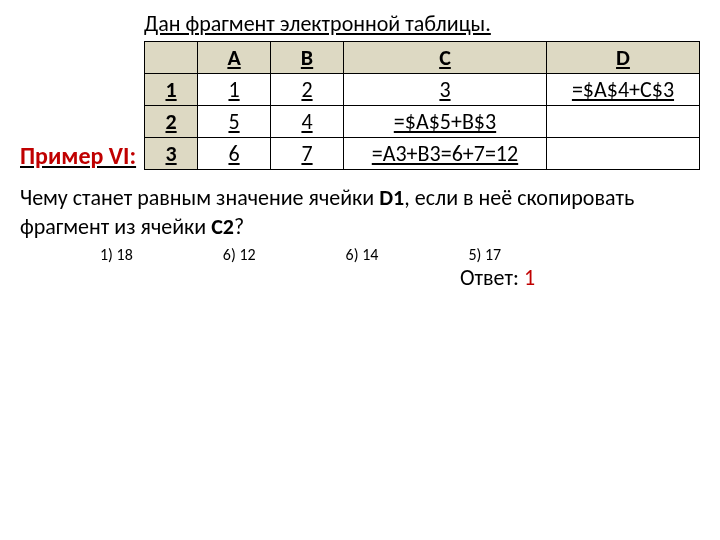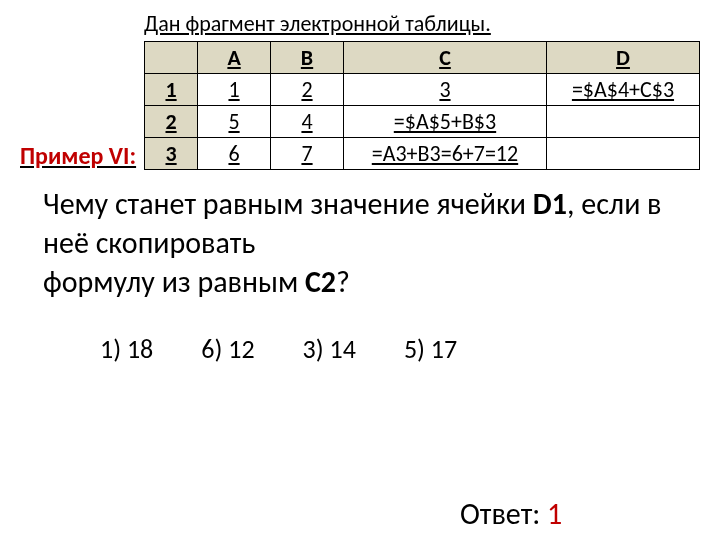--- a/index.html
+++ b/index.html
@@ -48,35 +48,33 @@
     background: #ddd9c3;
     font-weight: bold;
     width: 40px;
   }
   .col-a { width: 60px; }
   .col-b { width: 60px; }
   .col-c { width: 190px; }
   .col-d { width: 140px; }
   .question {
     margin-top: 14px;
-    font-size: 30px;
+    font-size: 22px;
     line-height: 1.3;
-    margin-left: 23px;
   }
   .options {
     display: flex;
-    gap: 48px;
-    margin-top: 32px;
+    gap: 90px;
+    margin-top: 4px;
     margin-left: 80px;
-    font-size: 26px;
+    font-size: 16px;
   }
   .answer {
-    margin-top: 130px;
     margin-left: 440px;
-    font-size: 30px;
+    font-size: 22px;
   }
   .ans-val { color: #c00000; }
 </style>
 </head>
 <body>
 
 <div class="top-row">
   <div class="example-label">Пример VI:</div>
   <div>
     <div class="intro">Дан фрагмент электронной таблицы.</div>
@@ -110,25 +108,25 @@
         <td class="col-c">=A3+B3=6+7=12</td>
         <td class="col-d"></td>
       </tr>
     </tbody>
       </table>
   </div>
 </div>
 
 <div class="question">
   <span>Чему станет равным значение ячейки </span><b>D1</b><span>, если в неё скопировать</span><br>
-  <span>формулу из равным </span><b>C2</b><span>?</span>
+  <span>фрагмент из ячейки </span><b>C2</b><span>?</span>
 </div>
 
 <div class="options">
   <div>1) 18</div>
   <div>6) 12</div>
-  <div>3) 14</div>
+  <div>6) 14</div>
   <div>5) 17</div>
 </div>
 
 <div class="answer">
   <span>Ответ: </span><span class="ans-val">1</span>
 </div>
 
 </body></html>

